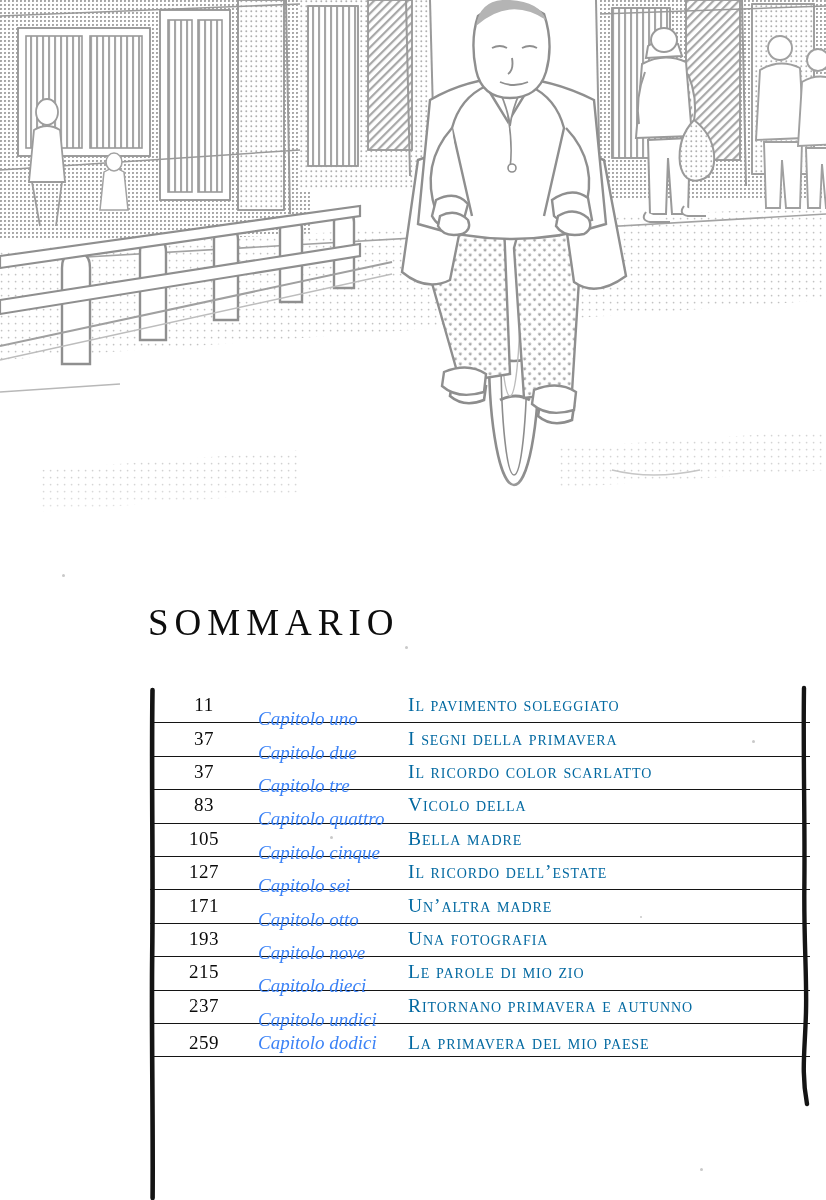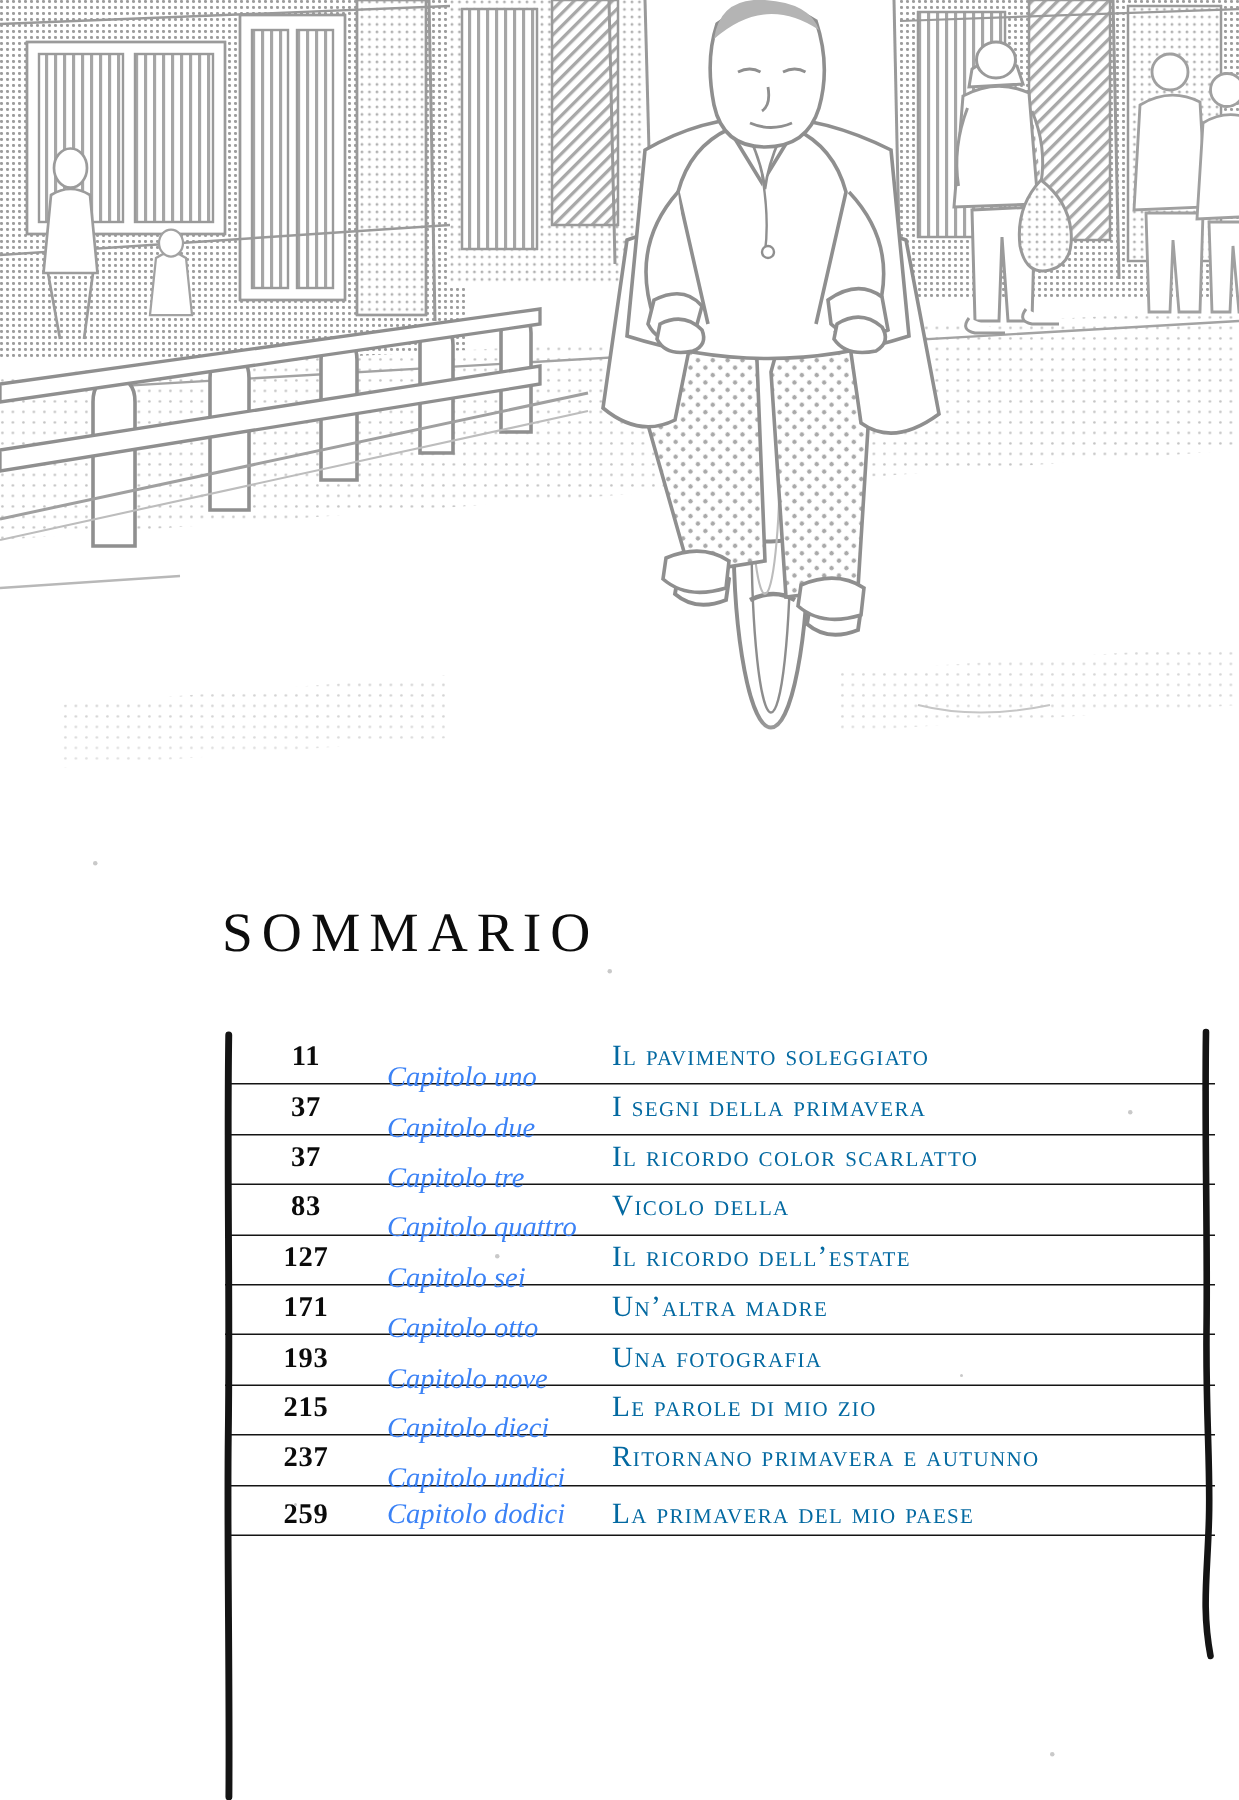--- a/index.html
+++ b/index.html
@@ -58,21 +58,21 @@
     align-items: center;
     border-bottom: 1.6px solid #141414;
   }
   .toc-row:last-child { border-bottom: 1.8px solid #141414; align-items: flex-end; }
 
   .col-page {
     width: 108px;
     flex: 0 0 108px;
     text-align: center;
     font-size: 19px;
-    font-weight: bold;
+    font-weight: normal;
     font-feature-settings: "onum" 1;
     font-variant-numeric: oldstyle-nums;
     letter-spacing: 0.5px;
     color: #0b0b0b;
     padding-bottom: 2px;
   }
   .col-chapter {
     width: 150px;
     flex: 0 0 150px;
     font-style: italic;
@@ -332,20 +332,25 @@
       <div class="col-page">37</div>
       <div class="col-chapter">Capitolo tre</div>
       <div class="col-title">Il ricordo color scarlatto</div>
     </div>
     <div class="toc-row">
       <div class="col-page">83</div>
       <div class="col-chapter">Capitolo quattro</div>
       <div class="col-title">Vicolo della</div>
     </div>
     <div class="toc-row">
+      <div class="col-page">105</div>
+      <div class="col-chapter">Capitolo cinque</div>
+      <div class="col-title">Bella madre</div>
+    </div>
+    <div class="toc-row">
       <div class="col-page">127</div>
       <div class="col-chapter">Capitolo sei</div>
       <div class="col-title">Il ricordo dell’estate</div>
     </div>
     <div class="toc-row">
       <div class="col-page">171</div>
       <div class="col-chapter">Capitolo otto</div>
       <div class="col-title">Un’altra madre</div>
     </div>
     <div class="toc-row">

